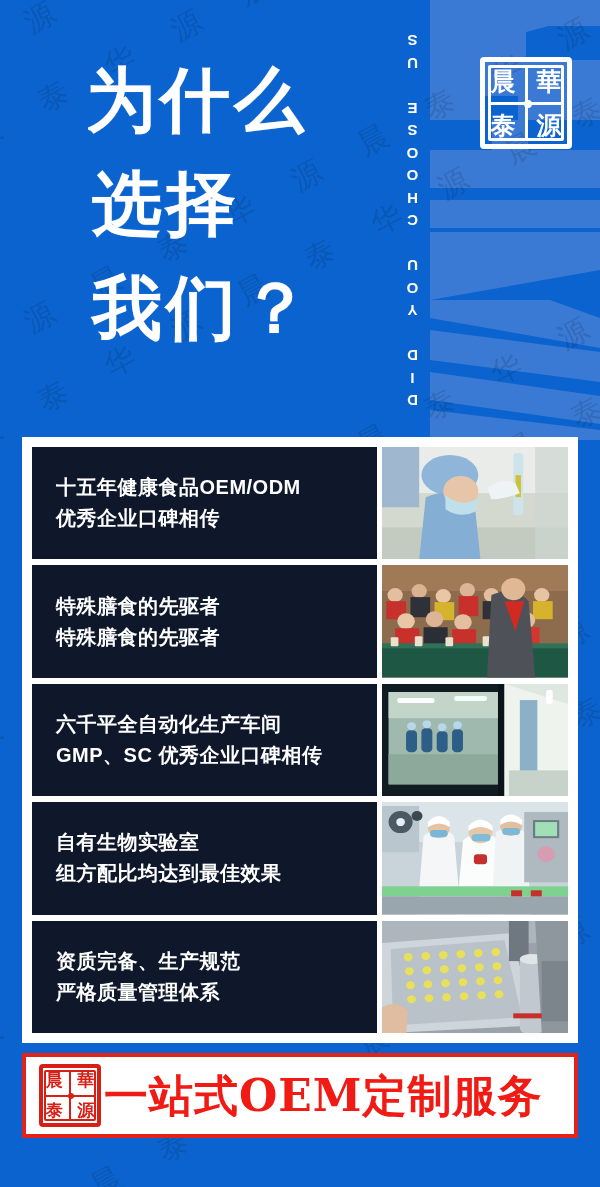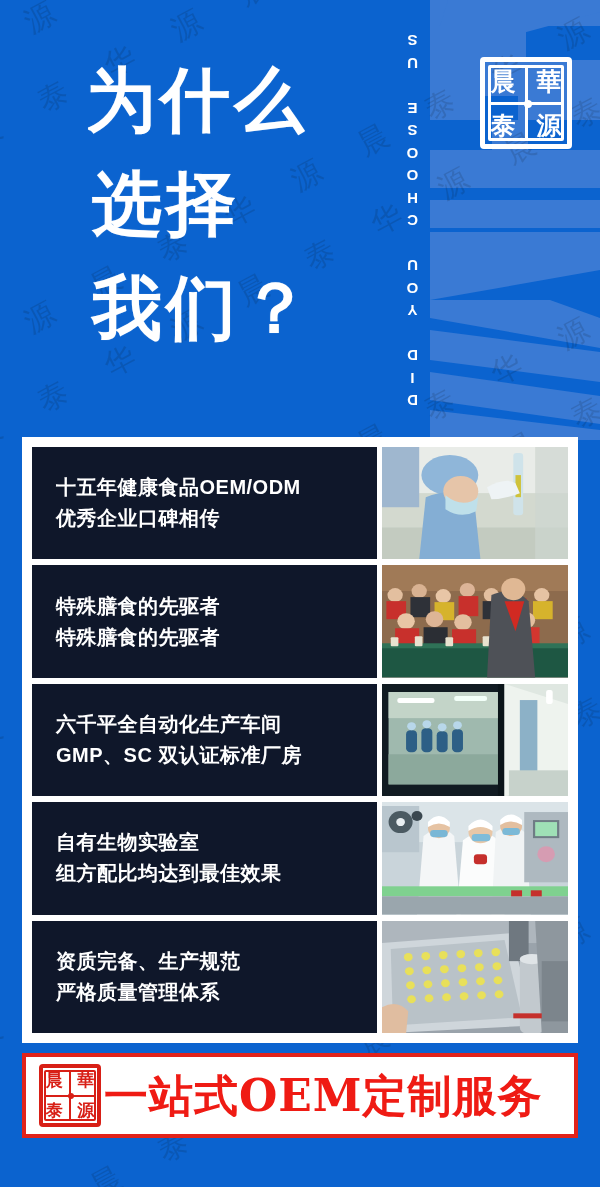--- a/index.html
+++ b/index.html
@@ -274,21 +274,21 @@
             <path d="M100 30 q20 -10 34 6 l6 76 -44 0 z" fill="#4e5157"></path>
             <circle cx="120" cy="24" r="11" fill="#e0b894"></circle>
             <path d="M112 36 l10 30 8 -30 z" fill="#d12a22"></path>
           </svg>
         </div>
       </div>
 
       <div class="card">
         <div class="txt">
           <div class="ln">六千平全自动化生产车间</div>
-          <div class="ln">GMP、SC 双认证标准厂房</div>
+          <div class="ln">GMP、SC 优秀企业口碑相传</div>
         </div>
         <div class="pic">
           <svg viewBox="0 0 170 112" preserveAspectRatio="none" aria-hidden="true">
             <rect width="170" height="112" fill="#d6ded8"></rect>
             <rect x="0" y="0" width="112" height="112" fill="#111b22"></rect>
             <rect x="6" y="8" width="100" height="92" fill="#9fb9ae"></rect>
             <rect x="6" y="8" width="100" height="26" fill="#c3d4c8"></rect>
             <rect x="14" y="14" width="34" height="5" rx="2" fill="#ffffff"></rect>
             <rect x="66" y="12" width="30" height="5" rx="2" fill="#f2fff8"></rect>
             <g fill="#2d5f86">

